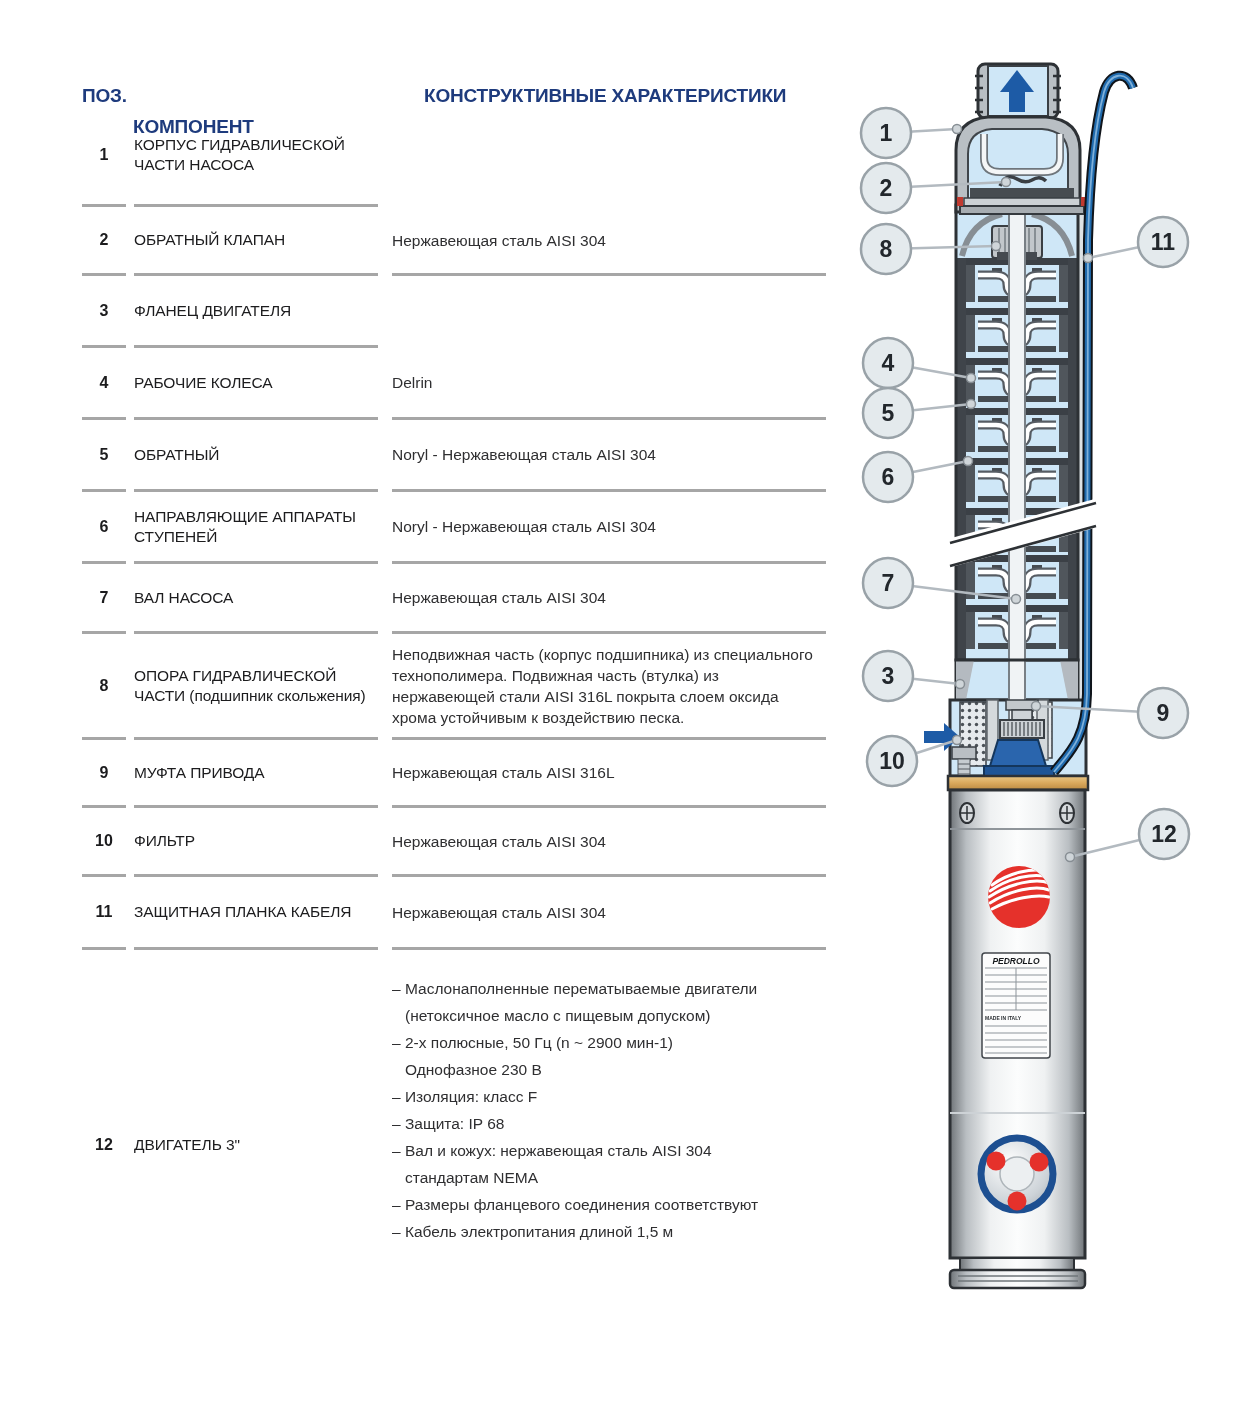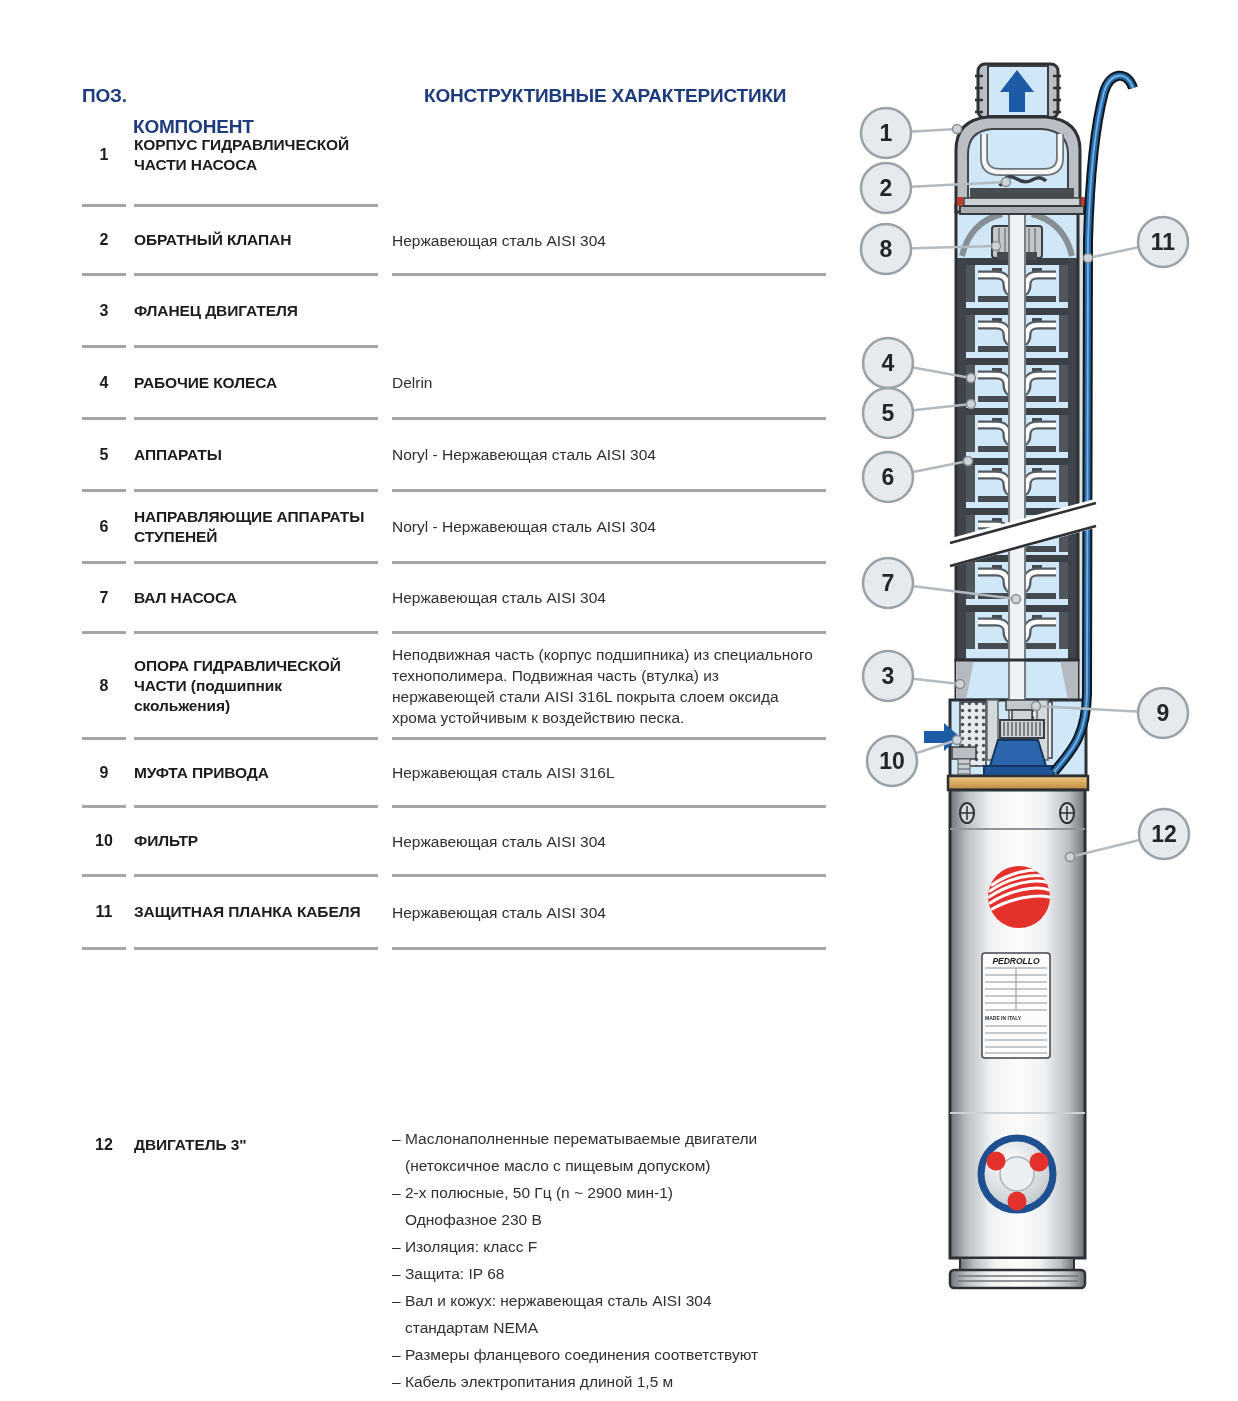--- a/index.html
+++ b/index.html
@@ -13,21 +13,21 @@
   .h-pos{width:51px;flex:none;}
   .h-comp{width:259px;flex:none;margin-top:31px;}
   .h-char{flex:1;margin-left:32px;}
   .trow{display:flex;}
   .cell{display:flex;align-items:center;height:100%;box-sizing:border-box;
         border-bottom:3px solid #a6a6a6;}
   .trow{align-items:stretch;}
   .c-pos{width:44px;flex:none;justify-content:center;font-weight:bold;
          font-size:16px;color:#1c1c1e;}
   .g1{width:8px;flex:none;}
-  .c-comp{width:244px;flex:none;font-weight:bold;font-size:15.5px;
+  .c-comp{width:244px;flex:none;font-weight:normal;font-size:15.5px;
           line-height:20px;color:#1c1c1e;letter-spacing:-0.1px;}
   .g2{width:14px;flex:none;}
   .c-char{flex:1;font-size:15.5px;line-height:21px;color:#2f2f31;}
   .last .cell{border-bottom:none;}
   .last{align-items:flex-start;}
   .last .c-pos,.last .c-comp{align-self:center;position:relative;top:-28px;}
   .feat-list{padding-top:25px;}
   .feat{font-size:15.5px;line-height:27px;color:#2f2f31;white-space:nowrap;}
   .feat.cont{padding-left:13px;}
   svg.diagram{position:absolute;left:0;top:0;}
@@ -71,21 +71,21 @@
   <div class="trow" style="height:72px">
     <div class="cell c-pos">4</div>
       <div class="g1"></div>
     <div class="cell c-comp">РАБОЧИЕ КОЛЕСА</div>
       <div class="g2"></div>
     <div class="cell c-char">Delrin</div>
   </div>
   <div class="trow" style="height:72px">
     <div class="cell c-pos">5</div>
       <div class="g1"></div>
-    <div class="cell c-comp">АППАРАТЫ</div>
+    <div class="cell c-comp">ОБРАТНЫЙ</div>
       <div class="g2"></div>
     <div class="cell c-char">Noryl - Нержавеющая сталь AISI 304</div>
   </div>
   <div class="trow" style="height:72px">
     <div class="cell c-pos">6</div>
       <div class="g1"></div>
     <div class="cell c-comp">НАПРАВЛЯЮЩИЕ АППАРАТЫ СТУПЕНЕЙ</div>
       <div class="g2"></div>
     <div class="cell c-char">Noryl - Нержавеющая сталь AISI 304</div>
   </div>
@@ -122,21 +122,21 @@
       <div class="g1"></div>
     <div class="cell c-comp">ЗАЩИТНАЯ ПЛАНКА КАБЕЛЯ</div>
       <div class="g2"></div>
     <div class="cell c-char">Нержавеющая сталь AISI 304</div>
   </div>
   <div class="trow last" style="height:445px">
     <div class="cell c-pos">12</div>
       <div class="g1"></div>
     <div class="cell c-comp">ДВИГАТЕЛЬ 3"</div>
       <div class="g2"></div>
-    <div class="cell c-char" style="align-items:flex-end">
+    <div class="cell c-char" style="align-items:flex-start">
       <div class="feat-list">
         <div class="feat">– Маслонаполненные перематываемые двигатели</div>
         <div class="feat cont">(нетоксичное масло с пищевым допуском)</div>
         <div class="feat">– 2-х полюсные, 50 Гц (n ~ 2900 мин-1)</div>
         <div class="feat cont">Однофазное 230 В</div>
         <div class="feat">– Изоляция: класс F</div>
         <div class="feat">– Защита: IP 68</div>
         <div class="feat">– Вал и кожух: нержавеющая сталь AISI 304</div>
         <div class="feat cont">стандартам NEMA</div>
         <div class="feat">– Размеры фланцевого соединения соответствуют</div>

